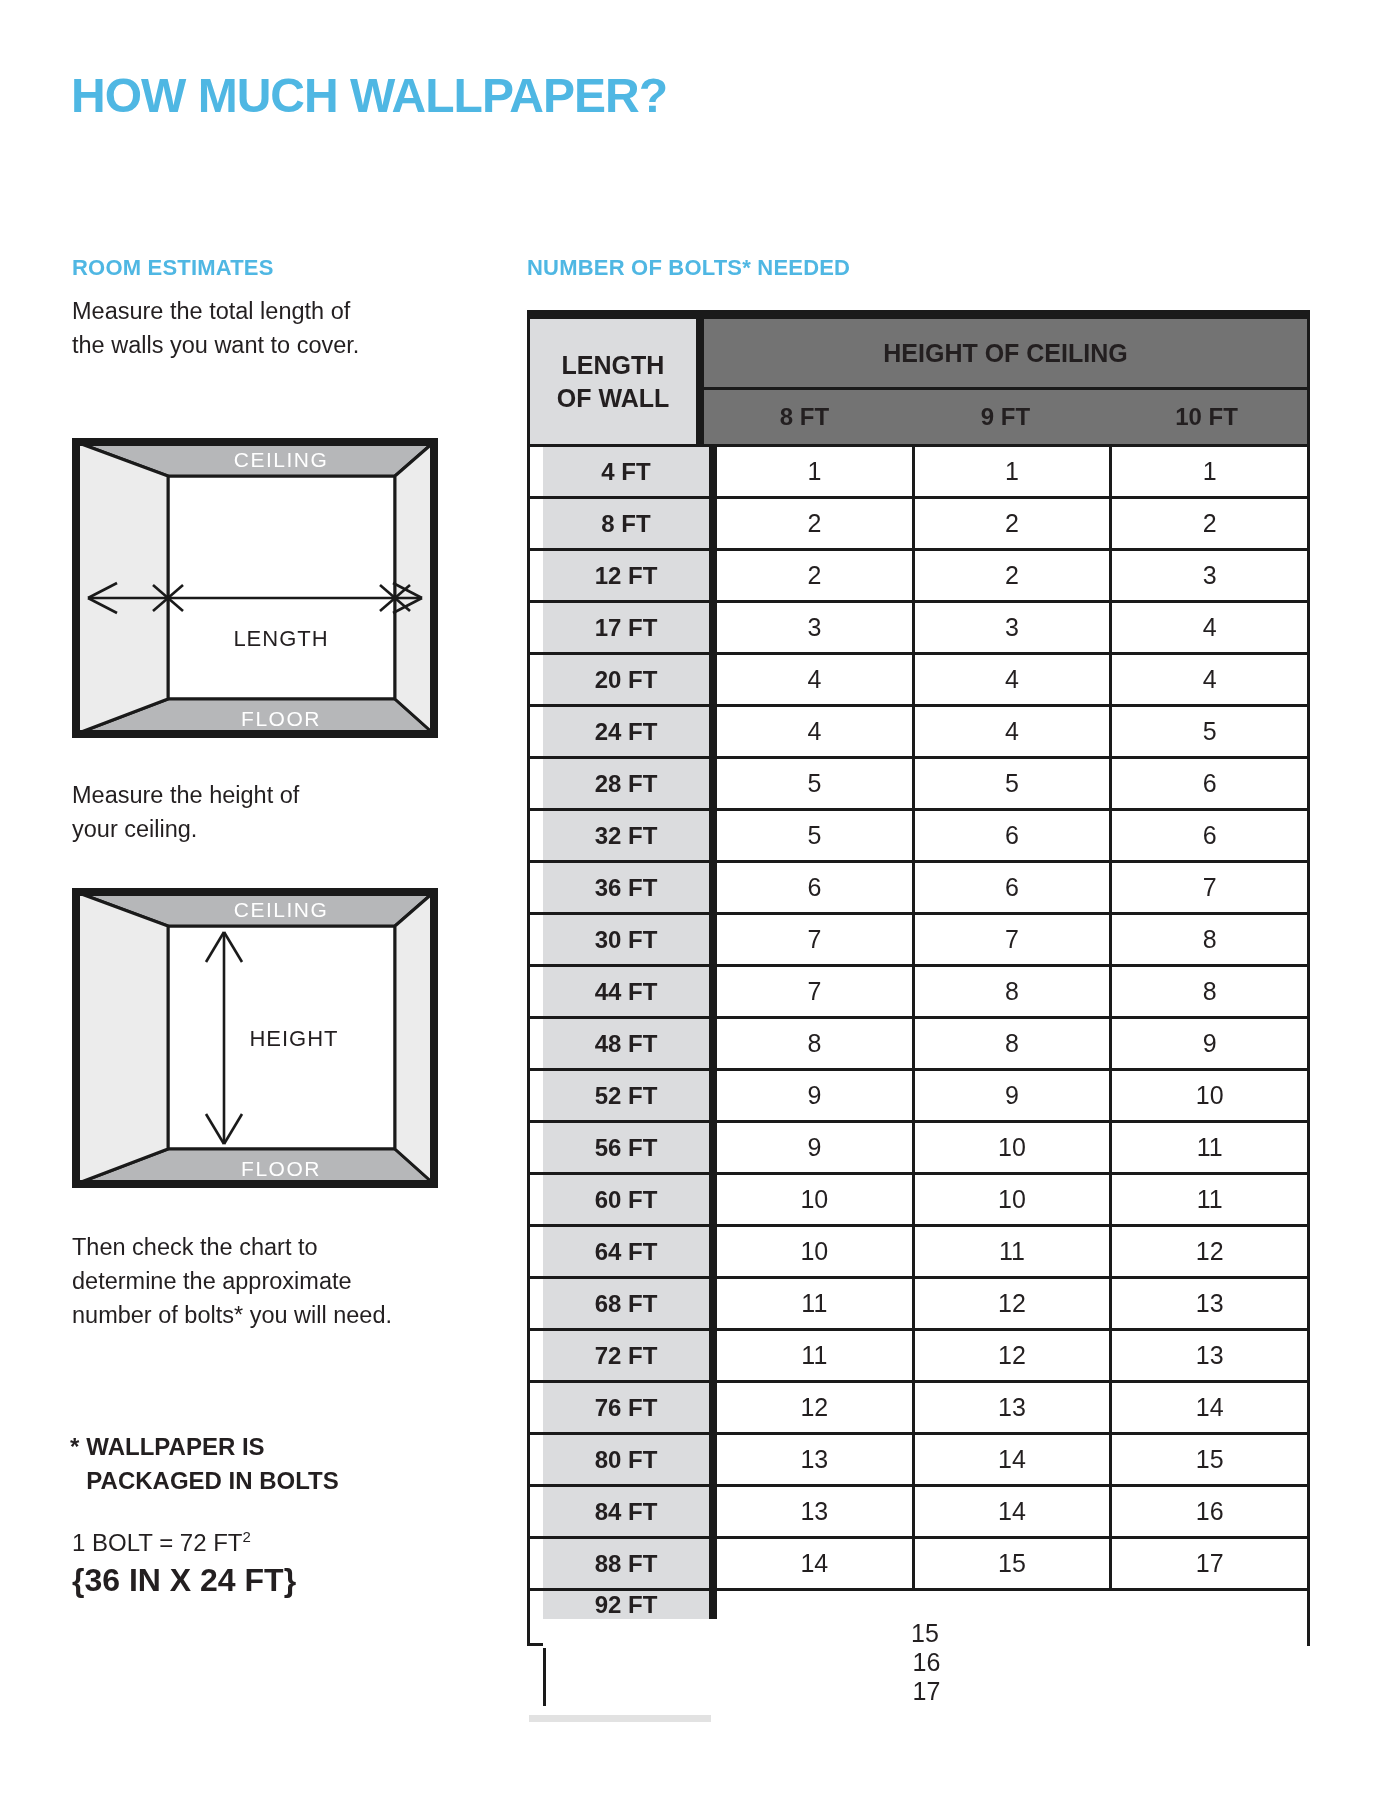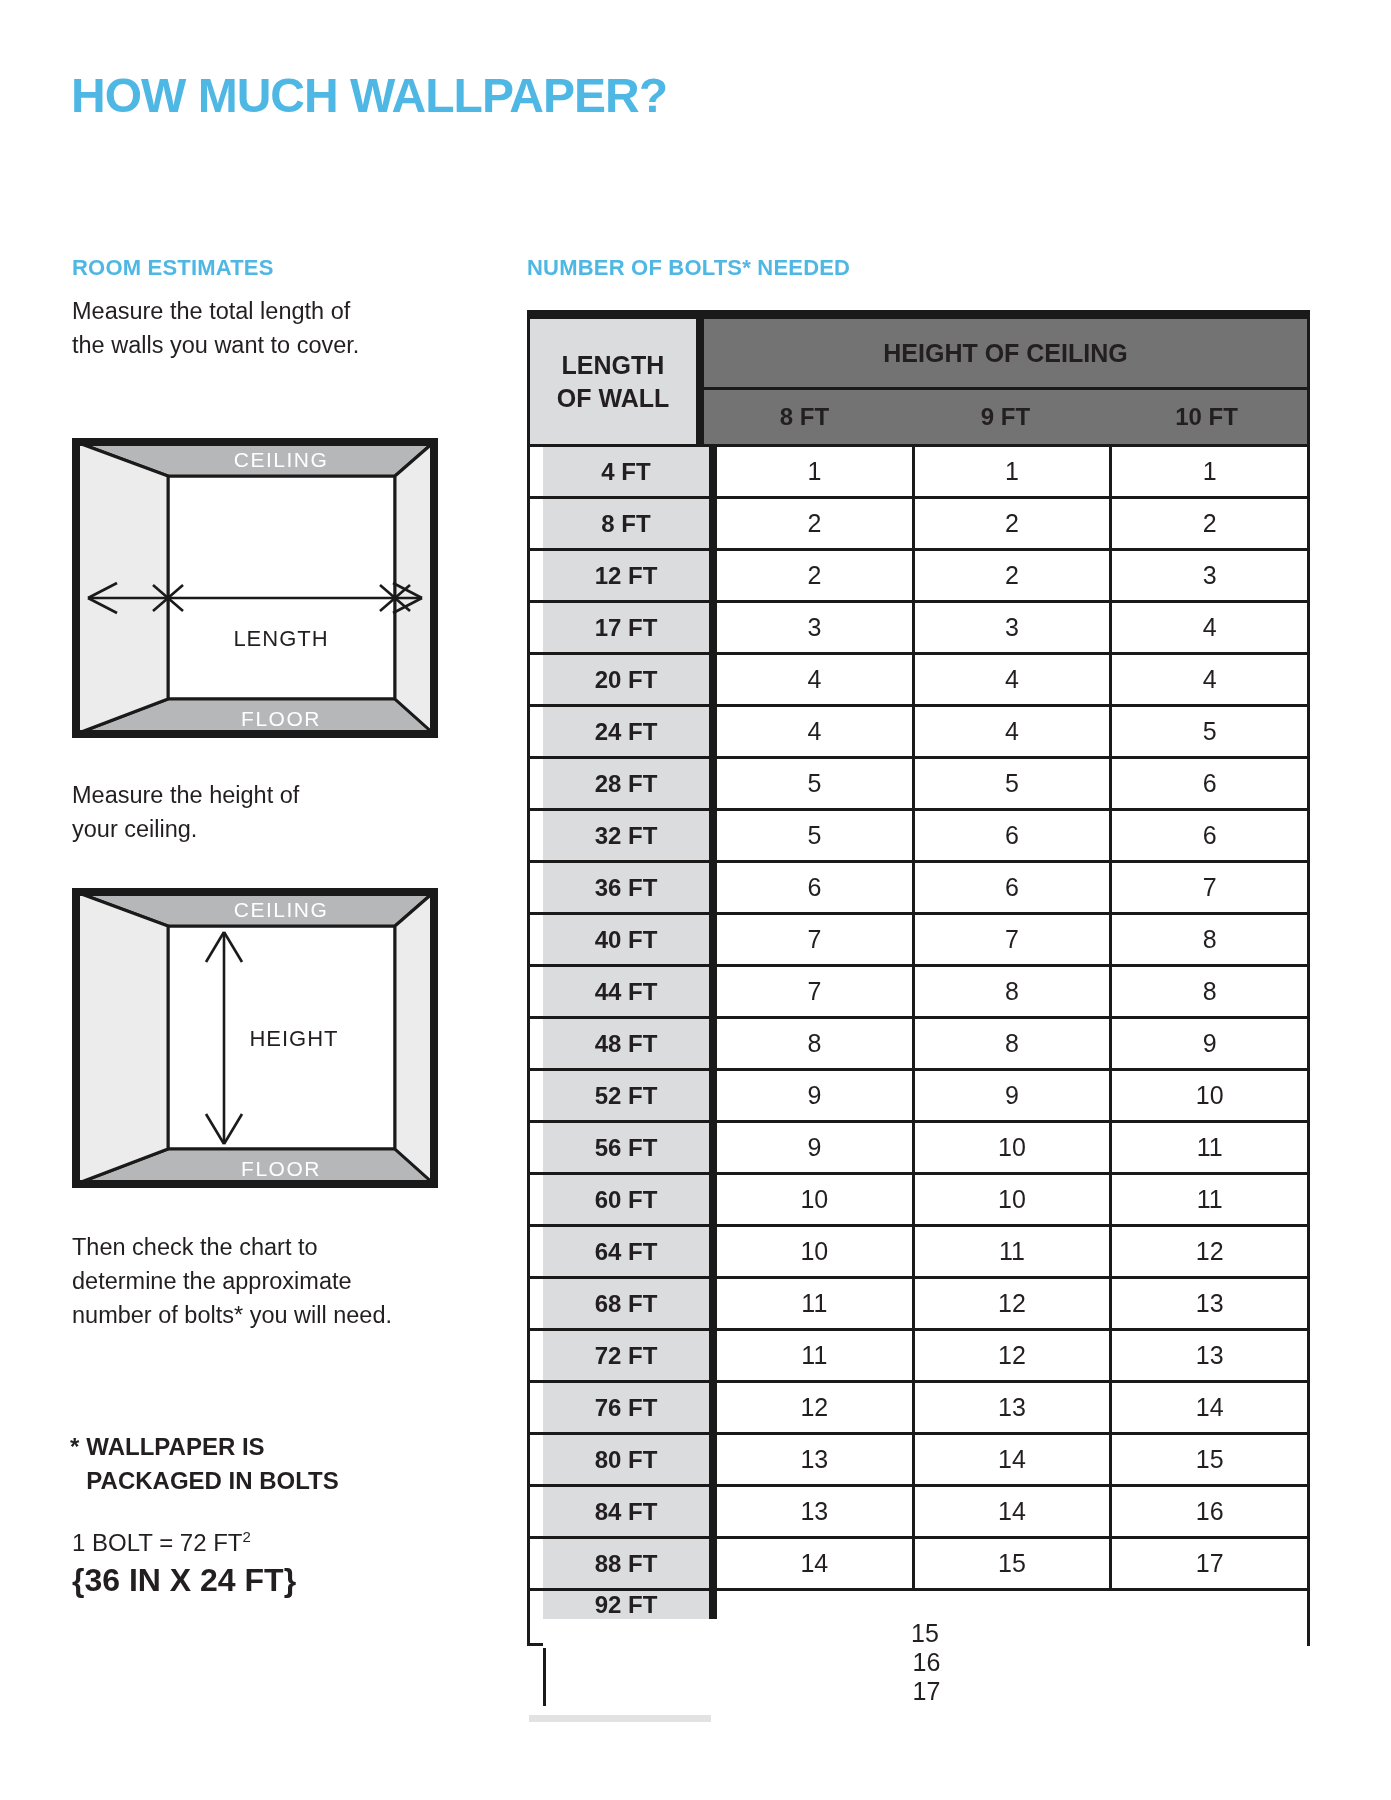--- a/index.html
+++ b/index.html
@@ -217,21 +217,21 @@
         <div class="tcell">6</div>
         <div class="tcell">6</div>
       </div>
       <div class="trow">
         <div class="tlabel">36 FT</div>
         <div class="tcell">6</div>
         <div class="tcell">6</div>
         <div class="tcell">7</div>
       </div>
       <div class="trow">
-        <div class="tlabel">40 FT</div>
+        <div class="tlabel">30 FT</div>
         <div class="tcell">7</div>
         <div class="tcell">7</div>
         <div class="tcell">8</div>
       </div>
       <div class="trow">
         <div class="tlabel">44 FT</div>
         <div class="tcell">7</div>
         <div class="tcell">8</div>
         <div class="tcell">8</div>
       </div>

